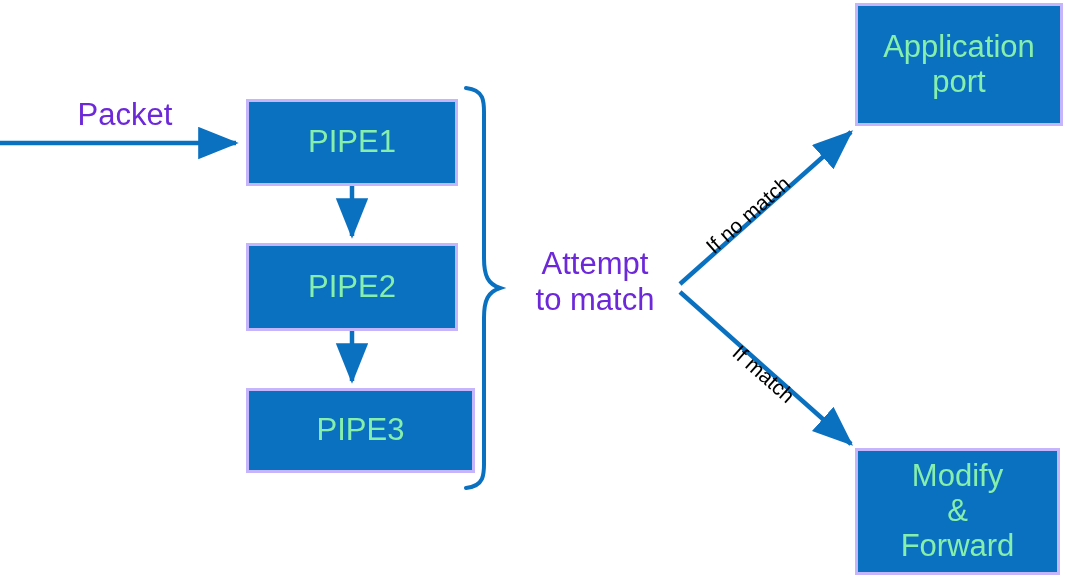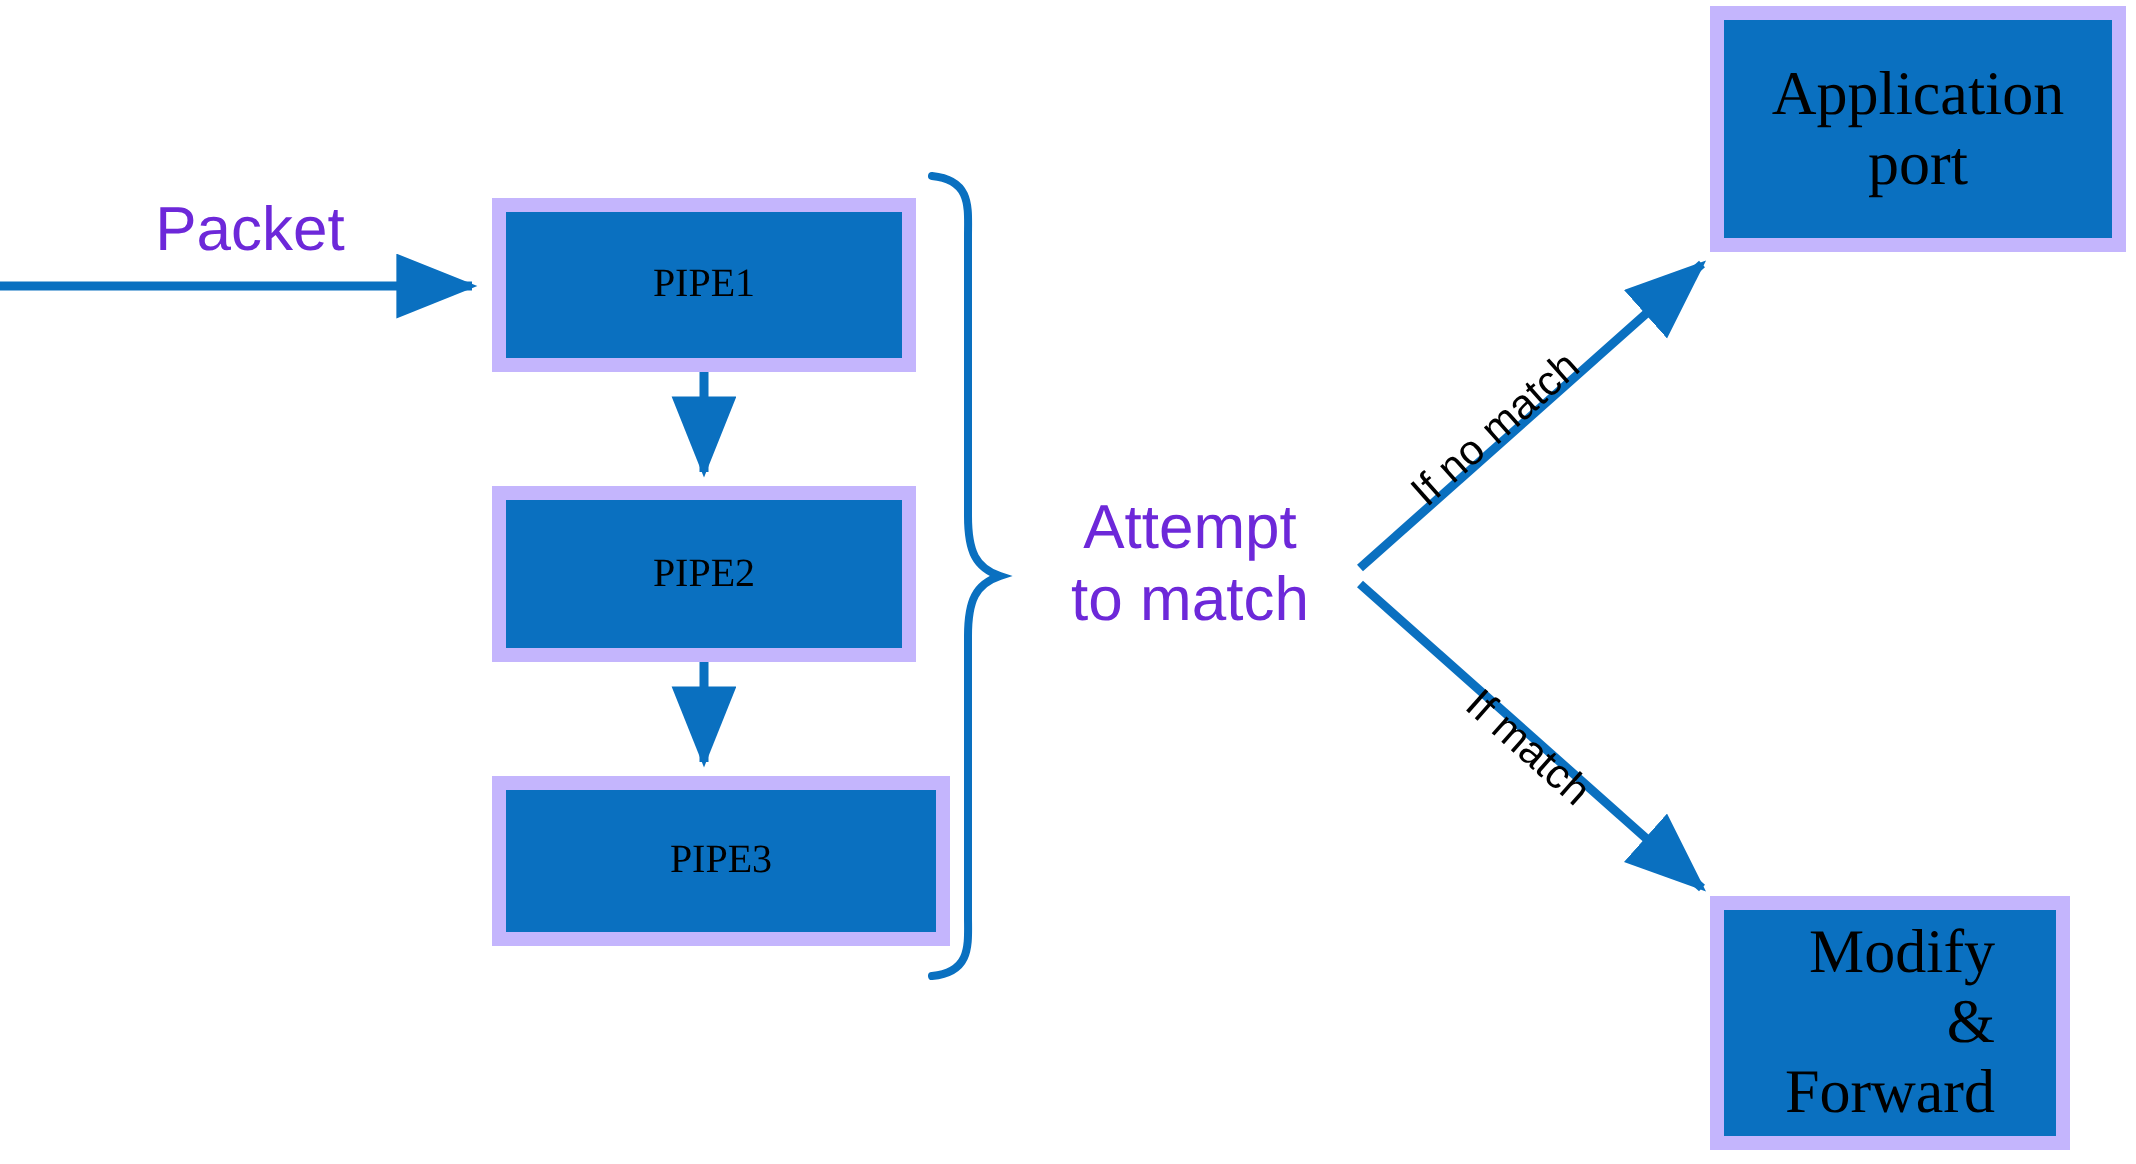--- a/index.html
+++ b/index.html
@@ -20,33 +20,32 @@
   #diagram-svg {
     position: absolute;
     left: 0;
     top: 0;
     width: 1068px;
     height: 582px;
   }
   .node-box {
     position: absolute;
     background: #0a70c0;
-    border: 7px solid #c4b5fd;
+    border: 3px solid #c4b5fd;
     box-sizing: border-box;
     display: flex;
     align-items: center;
     justify-content: center;
-    color: #000000;
+    color: #86efac;
     text-align: center;
     line-height: 1.12;
     white-space: pre-line;
-    font-family: Liberation Serif, serif;
   }
   .pipe-box {
-    font-size: 20px;
+    font-size: 31px;
   }
   .endpoint-box {
     font-size: 31px;
   }
   .plain-label {
     position: absolute;
     color: #6d28d9;
     text-align: center;
     white-space: pre-line;
     line-height: 1.16;
@@ -104,17 +103,17 @@
   <div class="plain-label" id="attempt-label" style="left:517px; top:246px; width:156px;">Attempt
 to match</div>
 
   <div class="edge-label" style="left:716px; top:245px; transform: rotate(-41.6deg) translate(0,-10px);">If no match</div>
 
   <div class="edge-label" style="left:729px; top:345px; transform: rotate(41.6deg) translate(0,-10px);">If match</div>
 
   <div class="node-box endpoint-box" style="left:855px; top:3px; width:208px; height:123px;">Application
 port</div>
 
-  <div class="node-box endpoint-box" style="left:855px; top:448px; width:180px; height:127px;text-align:right;">Modify
+  <div class="node-box endpoint-box" style="left:855px; top:448px; width:205px; height:127px;">Modify
 &amp;
 Forward</div>
 
 </div>
 
 </body></html>

